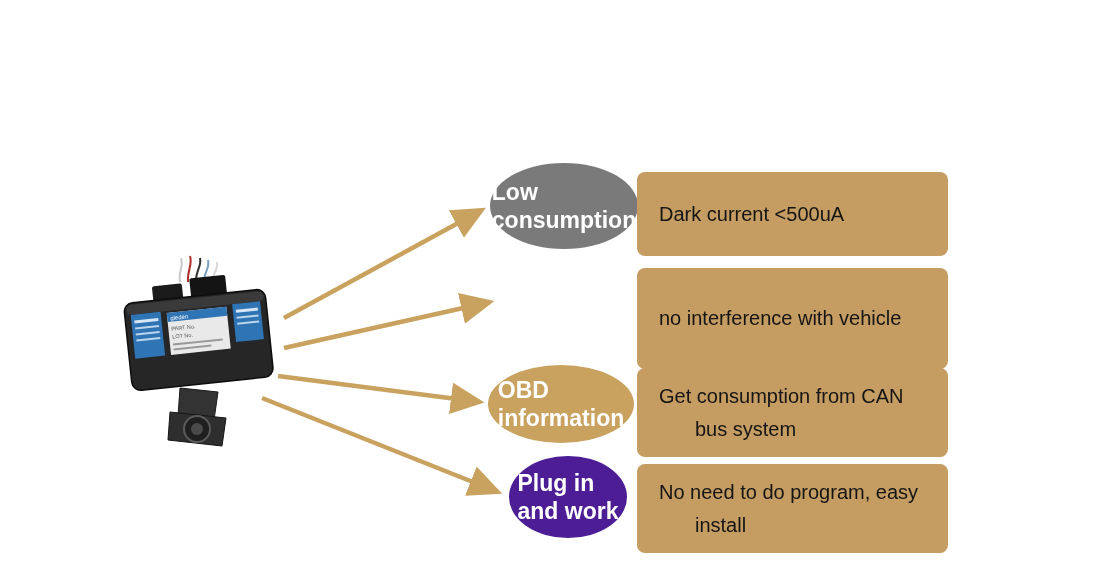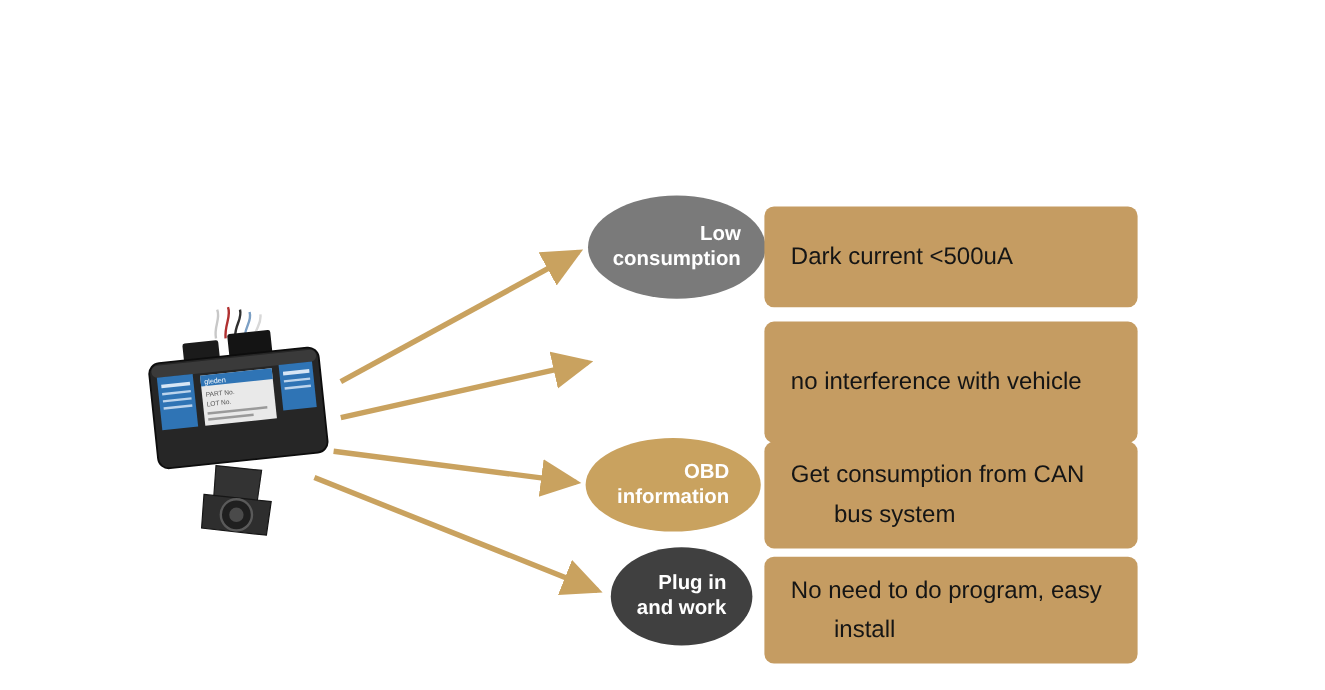--- a/index.html
+++ b/index.html
@@ -32,24 +32,24 @@
     top: 0;
     z-index: 1;
   }
   .ellipse {
     position: absolute;
     z-index: 2;
     border-radius: 50%;
     display: flex;
     align-items: center;
     justify-content: center;
-    text-align: right;
+    text-align: left;
     color: #ffffff;
     font-weight: bold;
-    font-size: 17px;
+    font-size: 23px;
     line-height: 1.22;
   }
   .box {
     position: absolute;
     z-index: 2;
     left: 637px;
     width: 311px;
     background: #c59c62;
     border-radius: 8px;
     display: flex;
@@ -162,21 +162,21 @@
     <div>
       <div class="lbl-line">OBD</div>
       <div class="lbl-line">information</div>
     </div>
   </div>
   <div class="box" style="top:368px; height:89px;">
     <div class="desc-line">Get consumption from CAN</div>
     <div class="desc-line line2">bus system</div>
   </div>
 
-  <div class="ellipse" style="left: 509px; top: 456px; width: 118px; height: 82px; background: #404040;">
+  <div class="ellipse" style="left: 509px; top: 456px; width: 118px; height: 82px; background: #4c1d95;">
     <div>
       <div class="lbl-line">Plug in</div>
       <div class="lbl-line">and work</div>
     </div>
   </div>
   <div class="box" style="top:464px; height:89px;">
     <div class="desc-line">No need to do program, easy</div>
     <div class="desc-line line2">install</div>
   </div>
 

